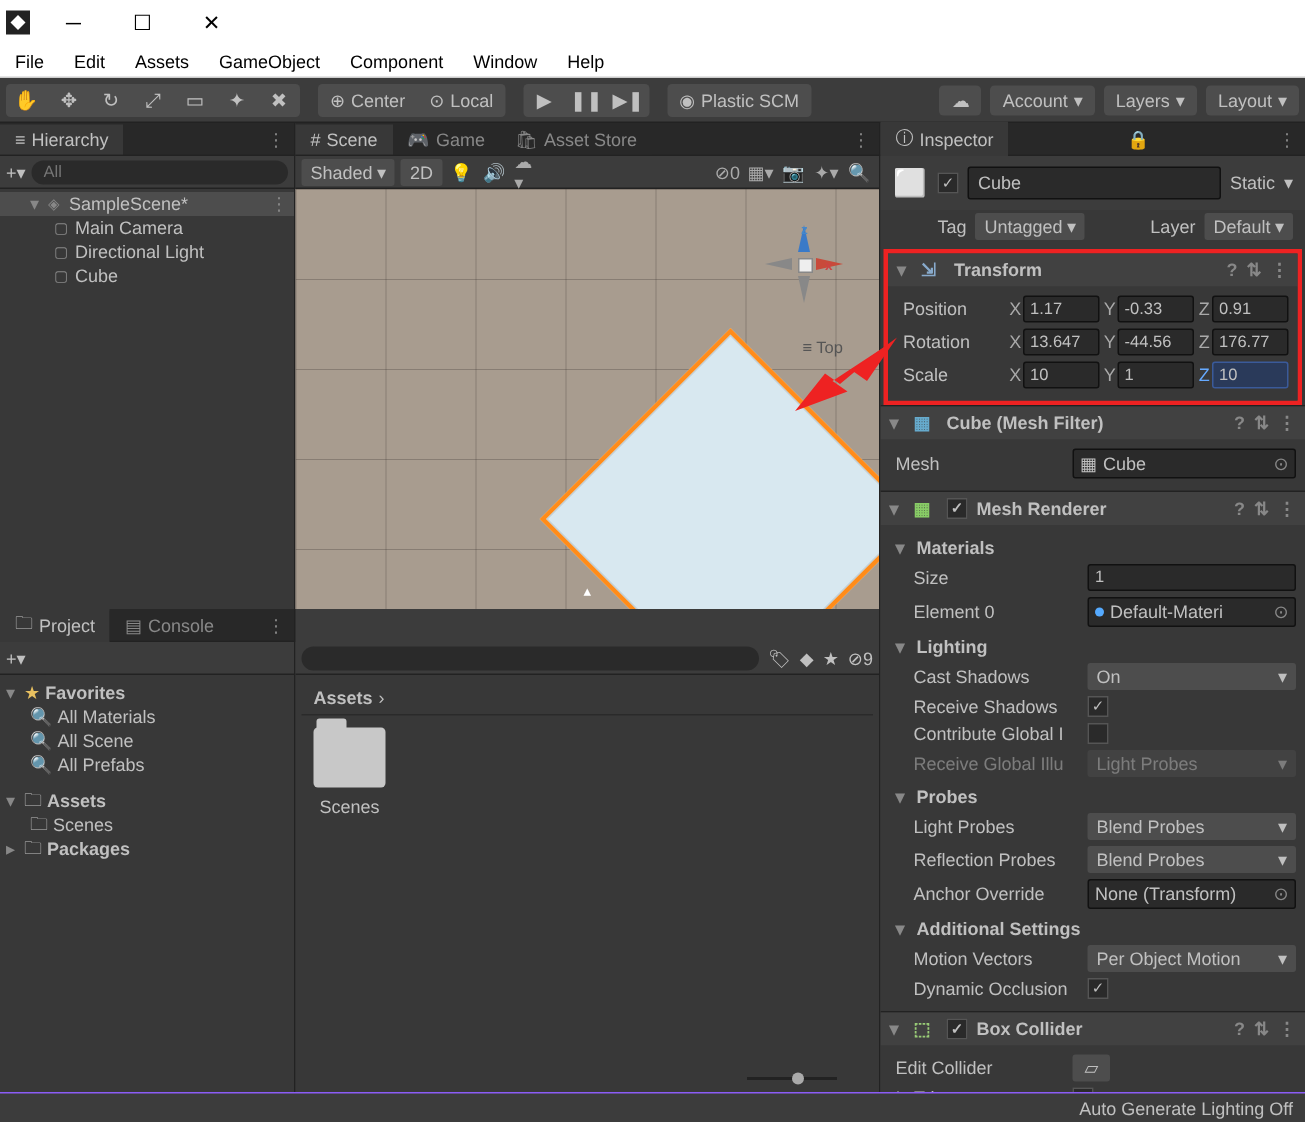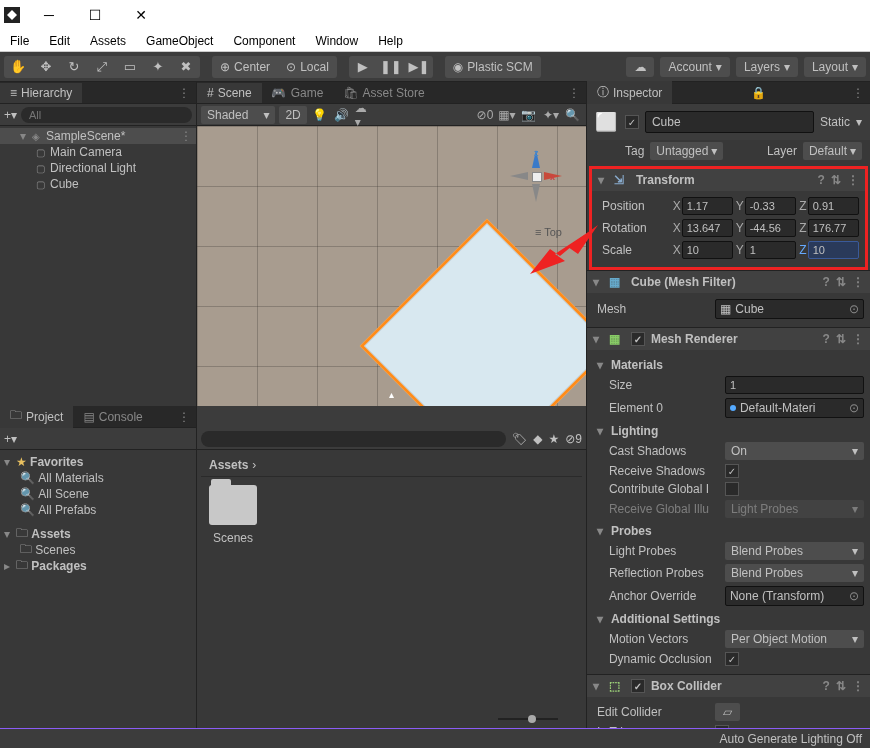--- a/index.html
+++ b/index.html
@@ -44,21 +44,21 @@
 .tree { padding: 2px 0; font-size: 11px; }
 .tree-row { display: flex; align-items: center; padding: 1px 4px; height: 16px; }
 .tree-row .foldout { width: 12px; color: #888; }
 .tree-row .icon { width: 14px; color: #888; font-size:10px;}
 .tree-row.sel { background: #4d4d4d; }
 .indent1 { padding-left: 20px; }
 .indent2 { padding-left: 36px; }
 
 
 .scene-toolbar { height: 22px; background: #3c3c3c; display: flex; align-items: center; padding: 0 4px; gap: 4px; border-bottom:1px solid #222; font-size:11px;}
-.scene-toolbar .dd2 { background: #4d4d4d; padding: 2px 6px; border-radius: 2px; display:flex; align-items:center; gap:15px;}
+.scene-toolbar .dd2 { background: #4d4d4d; padding: 2px 6px; border-radius: 2px; display:flex; align-items:center; gap:3px;}
 .scene-toolbar .icn { width:18px; display:flex;justify-content:center; color:#aaa;}
 .scene-view { flex: 1; position: relative; background: #a89c8f; overflow: hidden; }
 .grid-floor { position: absolute; inset: 0; background:
   linear-gradient(rgba(60,55,50,0.3) 1px, transparent 1px) 0 0/60px 60px,
   linear-gradient(90deg, rgba(60,55,50,0.3) 1px, transparent 1px) 0 0/60px 60px,
   #a89c8f;
 }
 .cube-shape { position: absolute; left: 200px; top: 130px; width: 180px; height: 180px; transform: rotate(45deg); background: #d8e8f0; border: 3px solid #ff8c1a; box-shadow: inset 0 0 0 1px rgba(0,0,0,0.1); }
 .gizmo { position: absolute; right: 20px; top: 20px; width: 60px; height: 60px; }
 .gizmo .center { position: absolute; left: 26px; top: 26px; width: 10px; height: 10px; background: #eee; border:1px solid #888;}

